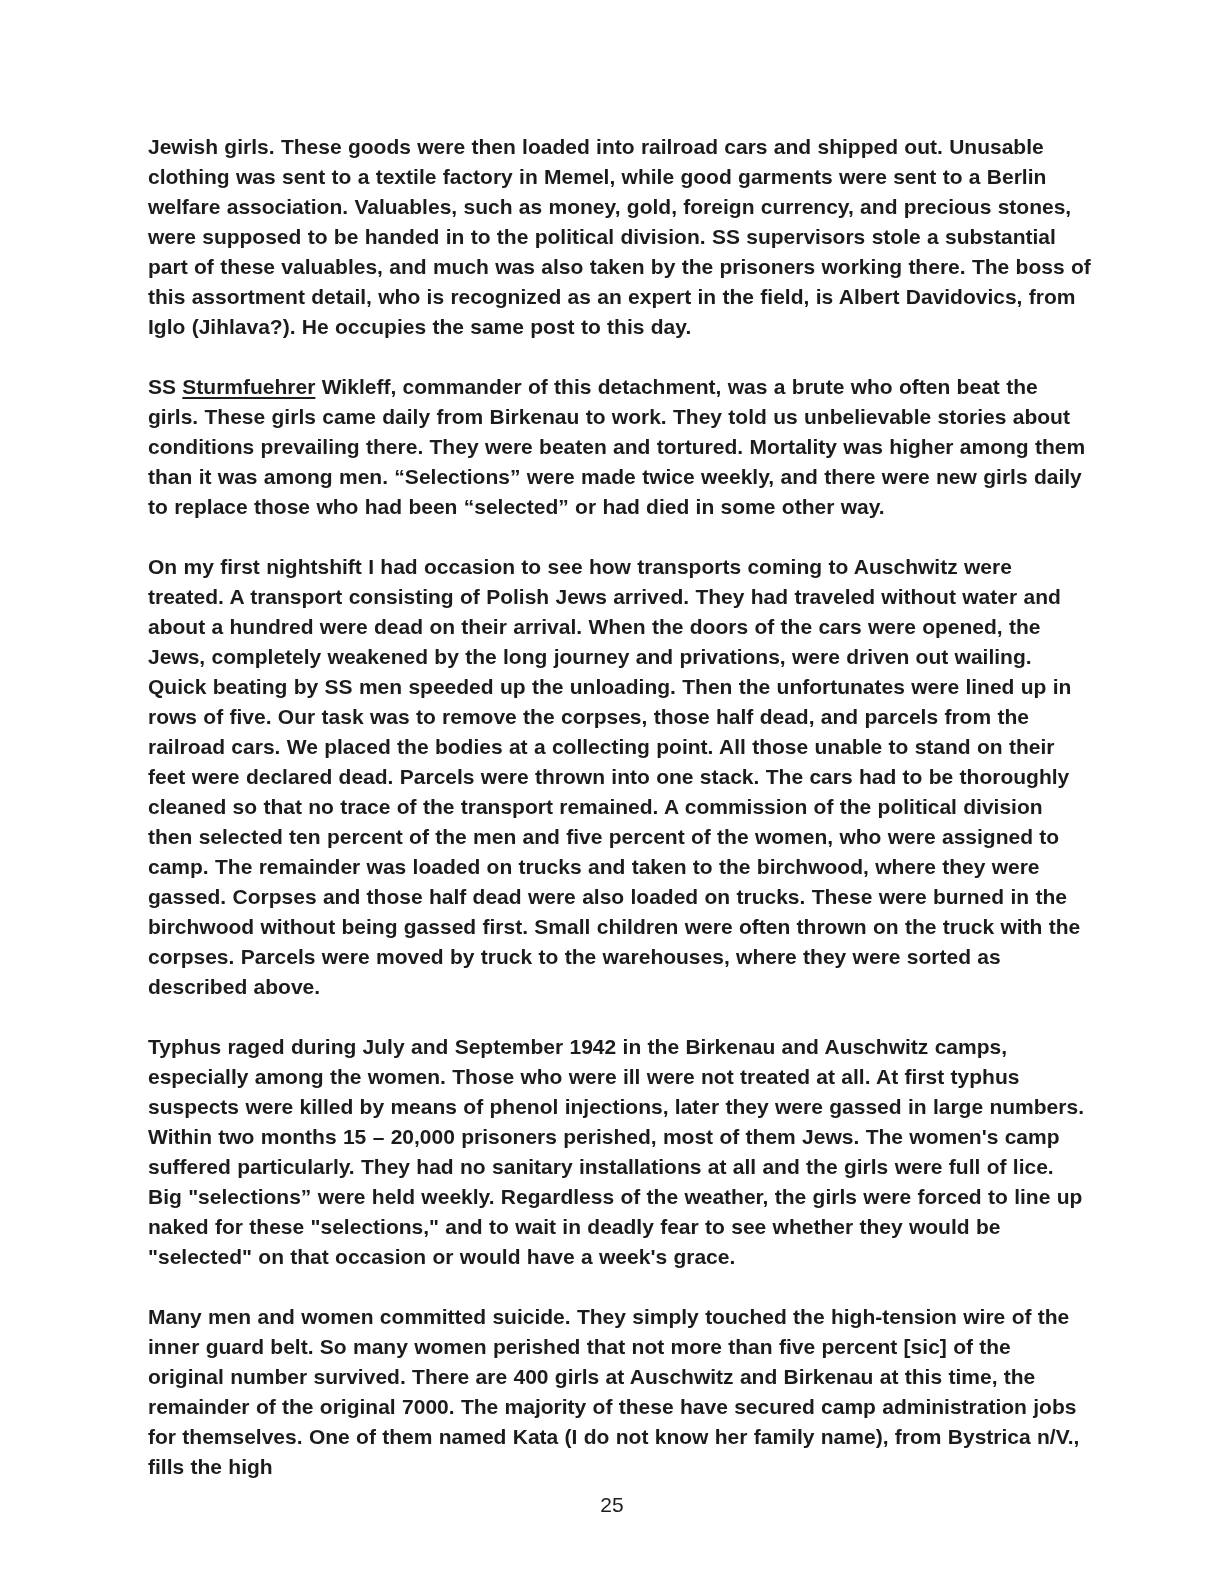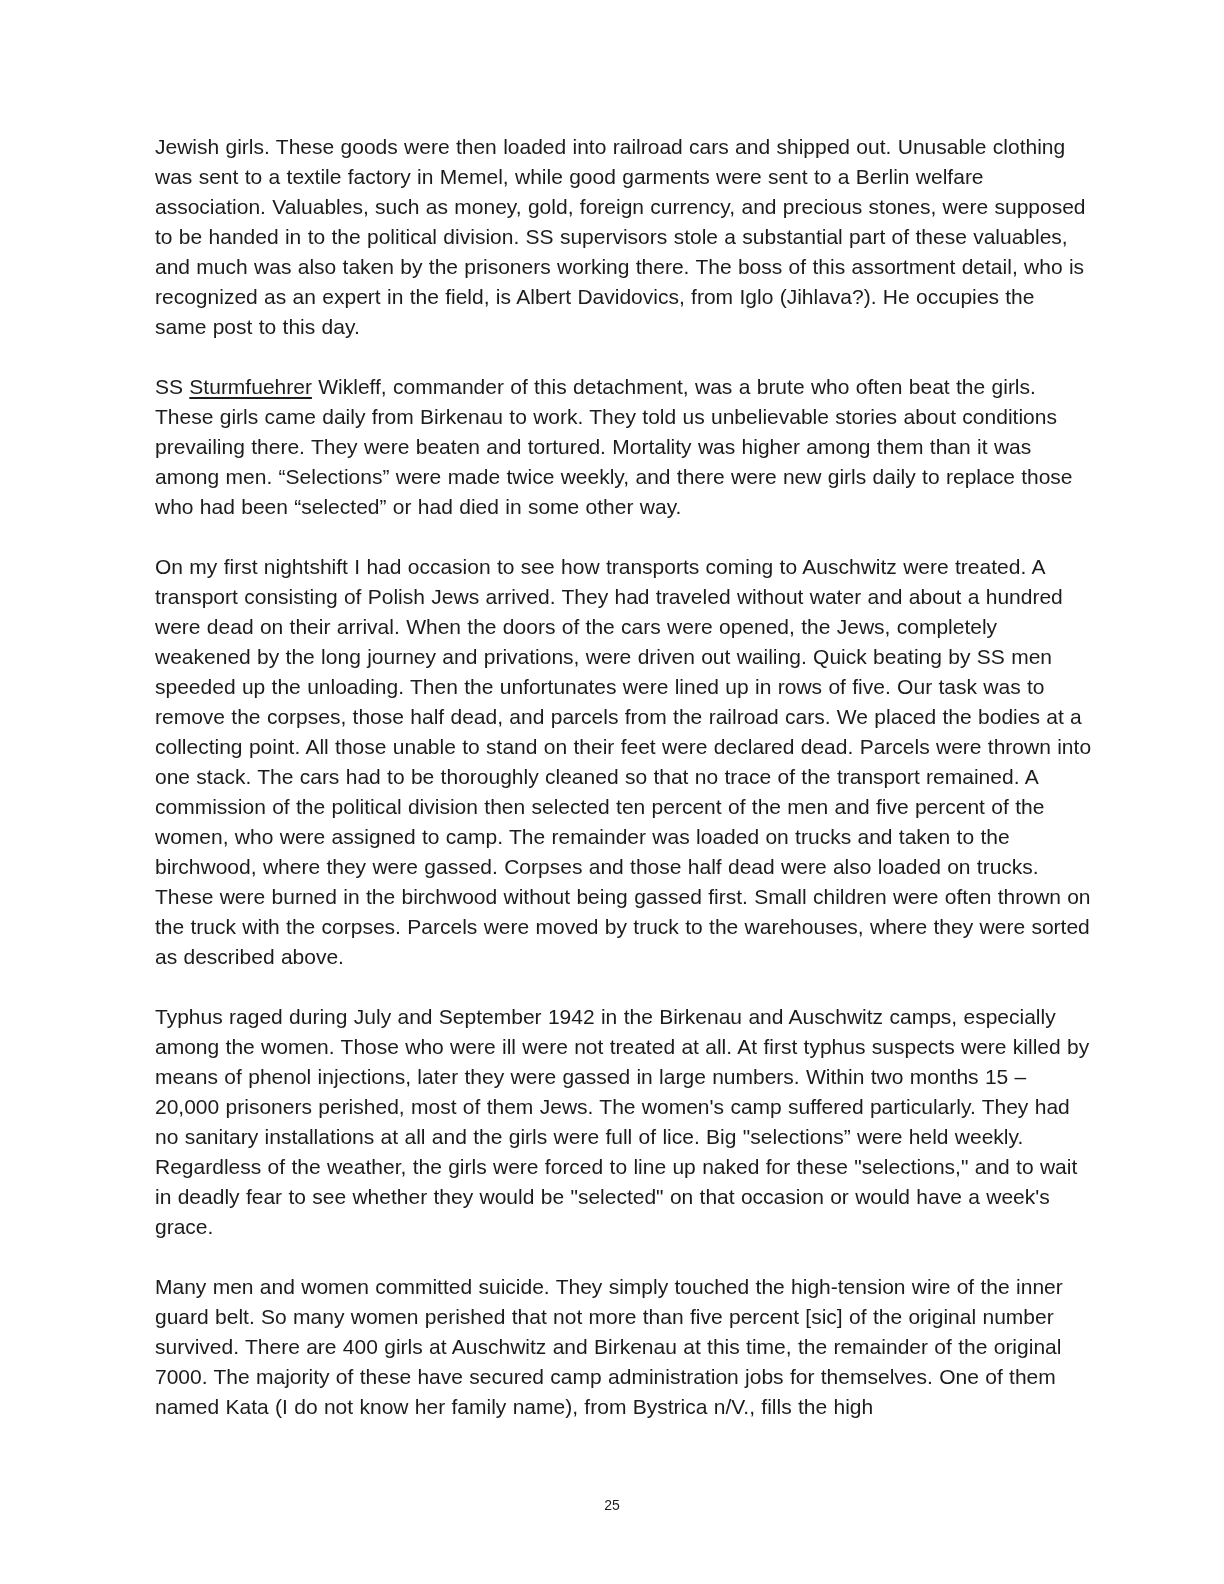--- a/index.html
+++ b/index.html
@@ -16,38 +16,39 @@
     font-family: "Liberation Sans", "DejaVu Sans", sans-serif;
     color: #1c1c1c;
   }
   .text-block {
     position: absolute;
     left: 144px;
     top: 132px;
     width: 948px;
   }
   .text-block p {
-    margin: 0 0 30px 11px;
+    margin: 0 0 30px 4px;
     font-size: 21px;
     line-height: 30px;
     text-align: left;
     letter-spacing: 0;
     word-spacing: 0.5px;
+    font-weight: bold;
   }
   .underline {
     text-decoration: underline;
     text-underline-offset: 3px;
   }
   .page-number {
     position: absolute;
     left: 0;
     top: 1490px;
     width: 1224px;
     text-align: center;
-    font-size: 14px;
+    font-size: 21px;
     line-height: 30px;
   }
 </style>
 </head>
 <body>
 
 <div class="page">
   <div class="text-block">
     <p>Jewish girls. These goods were then loaded into railroad cars and shipped out. Unusable clothing was sent to a textile factory in Memel, while good garments were sent to a Berlin welfare association. Valuables, such as money, gold, foreign currency, and precious stones, were supposed to be handed in to the political division. SS supervisors stole a substantial part of these valuables, and much was also taken by the prisoners working there. The boss of this assortment detail, who is recognized as an expert in the field, is Albert Davidovics, from Iglo (Jihlava?). He occupies the same post to this day.</p>
 

